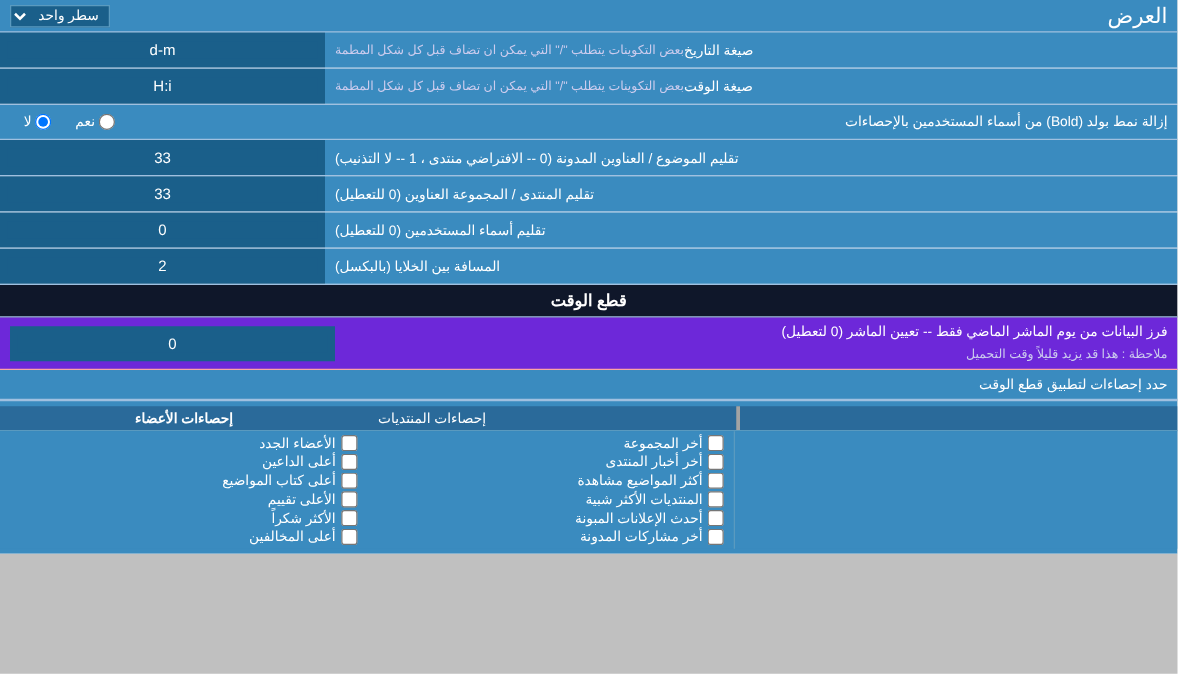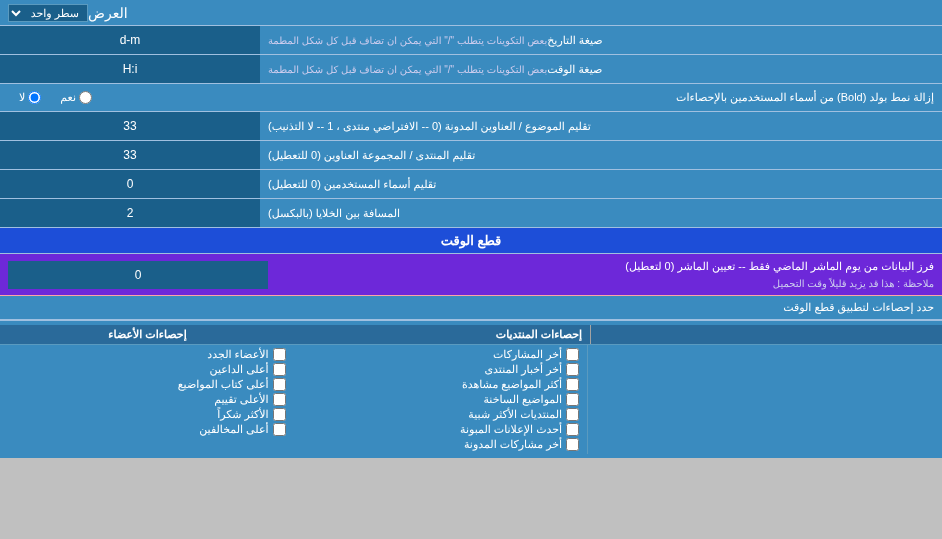--- a/index.html
+++ b/index.html
@@ -54,22 +54,22 @@
       display: flex;
       align-items: center;
       background: #3a8bbf;
       border-bottom: 1px solid #a0c0e0;
       min-height: 26px;
       padding: 2px 8px;
     }
     .top-row-label {
       flex: 1;
       color: #fff;
-      text-align: left;
-      font-size: 14px;
+      text-align: right;
+      font-size: 17px;
     }
     .select-wrapper {
       display: flex;
       align-items: center;
     }
     .select-wrapper select {
       background: #1a5f8a;
       color: #fff;
       border: 1px solid #5a9abf;
       font-size: 11px;
@@ -98,21 +98,21 @@
     }
     .radio-group label {
       color: #fff;
       font-size: 11px;
       display: flex;
       align-items: center;
       gap: 3px;
       margin-left: 11px;
     }
     .section-header {
-      background: #1d4ed8;
+      background: #0f172a;
       color: #fff;
       text-align: center;
       font-weight: bold;
       font-size: 13px;
       padding: 5px 8px;
       border-bottom: 1px solid #a0c0e0;
     }
     .bottom-top-row {
       display: flex;
       align-items: center;
@@ -258,47 +258,43 @@
   </div>
 
   <div style="background:#3a8bbf;padding:4px 8px;border-bottom:1px solid #a0c0e0;display:flex;align-items:center;min-height:24px;">
     <span style="color:#fff;font-size:11px;text-align:right;flex:1;">حدد إحصاءات لتطبيق قطع الوقت</span>
   </div>
 
   <div class="checkboxes-section">
 
     <div style="display:flex;background:#2a6a9a;border-bottom:1px solid #5a9abf;">
       <div style="flex:1.2;padding:3px 8px;"></div>
-      <div style="flex:1;text-align:right;color:#fff;font-weight:bold;font-size:11px;padding:3px 8px;border-right:1px solid #a3a3a3;">إحصاءات المنتديات</div>
+      <div style="flex:1;text-align:left;color:#fff;font-weight:normal;font-size:11px;padding:3px 8px;border-right:3px solid #a3a3a3;">إحصاءات المنتديات</div>
       <div style="flex:1;text-align:center;color:#fff;font-weight:bold;font-size:11px;padding:3px 8px;">إحصاءات الأعضاء</div>
     </div>
 
     <div style="display:flex;background:#3a8bbf;">
 
       <div style="flex:1.2;padding:2px 8px;"></div>
 
       <div style="flex:1;padding:2px 8px;border-right:1px solid #5a9abf;">
         <div class="checkbox-item">
           <input type="checkbox" style="">
-          <span>أخر المشاركات</span>
+          <span>أخر المجموعة</span>
         </div>
         <div class="checkbox-item">
           <input type="checkbox" style="">
           <span>أخر أخبار المنتدى</span>
         </div>
         <div class="checkbox-item">
           <input type="checkbox" style="">
           <span>أكثر المواضيع مشاهدة</span>
         </div>
         <div class="checkbox-item">
           <input type="checkbox" style="">
-          <span>المواضيع الساخنة</span>
-        </div>
-        <div class="checkbox-item">
-          <input type="checkbox" style="">
           <span>المنتديات الأكثر شبية</span>
         </div>
         <div class="checkbox-item">
           <input type="checkbox" style="">
           <span>أحدث الإعلانات المبونة</span>
         </div>
         <div class="checkbox-item">
           <input type="checkbox" style="">
           <span>أخر مشاركات المدونة</span>
         </div>

